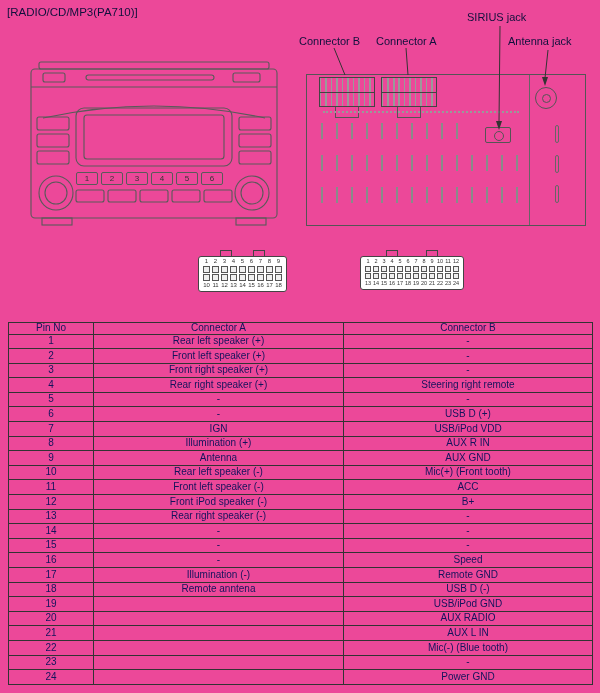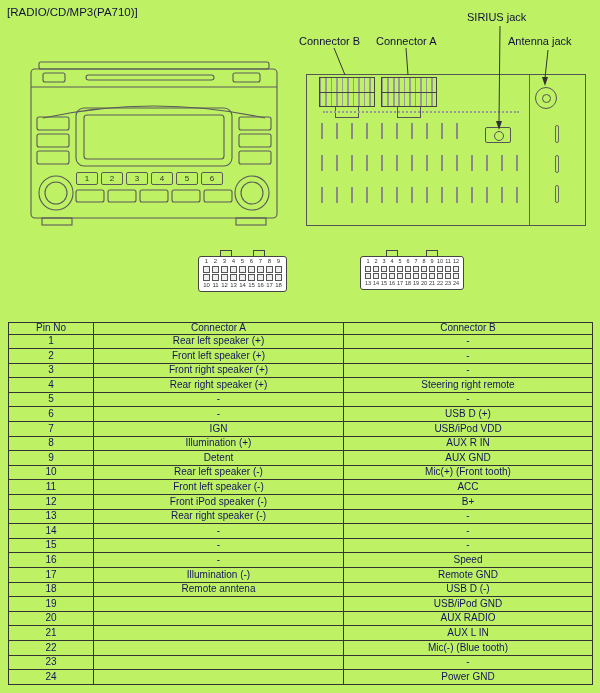--- a/index.html
+++ b/index.html
@@ -1,18 +1,18 @@
 <!DOCTYPE html>
 <html><head>
 <meta charset="utf-8">
 <style>
   *{margin:0;padding:0;box-sizing:border-box;}
   html,body{width:600px;height:693px;background:#fff;}
   body{font-family:"Liberation Sans",sans-serif;}
-  .page{position:relative;width:600px;height:693px;background:#bef264;color:#13135c;overflow:hidden;}
+  .page{position:relative;width:600px;height:693px;background:#ec4899;color:#13135c;overflow:hidden;}
 
   .title{position:absolute;left:7px;top:6px;font-size:11.5px;color:#10103c;}
 
   .callout{position:absolute;font-size:11px;color:#10103c;white-space:nowrap;}
   .lbl-connb{left:299px;top:35px;}
   .lbl-conna{left:376px;top:35px;}
   .lbl-sirius{left:467px;top:11px;}
   .lbl-antenna{left:508px;top:35px;}
 
   svg.leaders{position:absolute;left:0;top:0;pointer-events:none;}
@@ -308,21 +308,21 @@
           <td>IGN</td>
           <td>USB/iPod VDD</td>
         </tr>
         <tr>
           <td>8</td>
           <td>Illumination (+)</td>
           <td>AUX R IN</td>
         </tr>
         <tr>
           <td>9</td>
-          <td>Detent</td>
+          <td>Antenna</td>
           <td>AUX GND</td>
         </tr>
         <tr>
           <td>10</td>
           <td>Rear left speaker (-)</td>
           <td>Mic(+) (Front tooth)</td>
         </tr>
         <tr>
           <td>11</td>
           <td>Front left speaker (-)</td>

